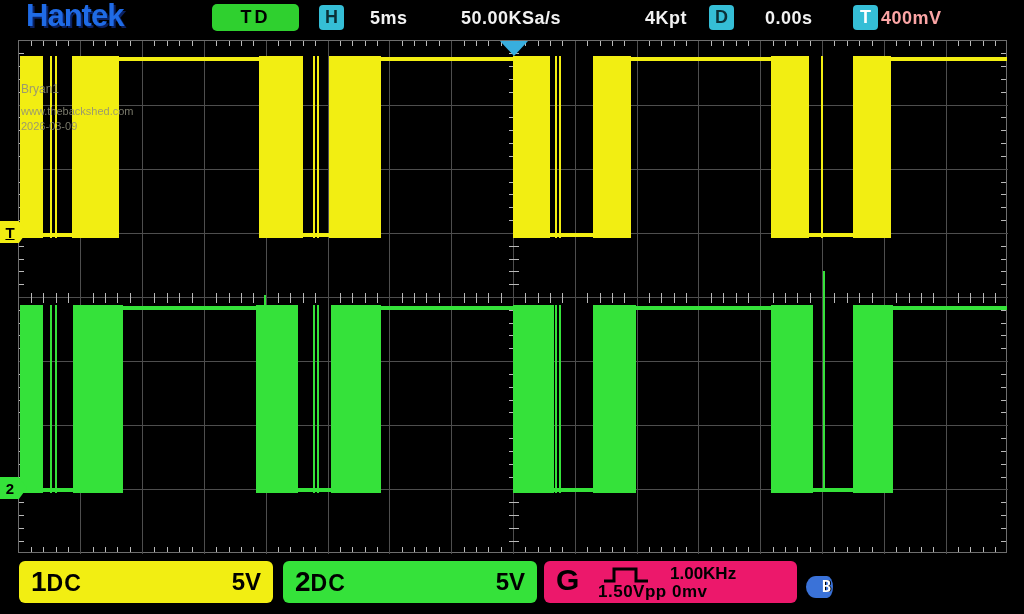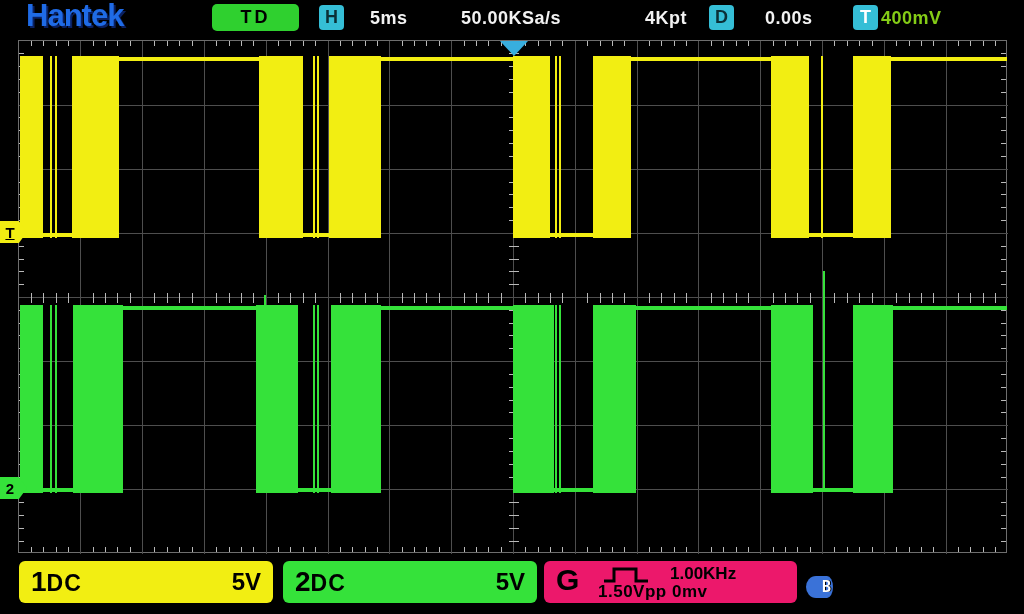--- a/index.html
+++ b/index.html
@@ -22,21 +22,21 @@
     position:absolute; top:5px; width:25px; height:25px; background:#35bed6;
     border-radius:4px; color:#043; font-weight:bold; font-size:18px;
     display:flex; align-items:center; justify-content:center;
   }
   .cyan-box.dark { color:#0b2f36; }
   .cyan-box.light { color:#fff; }
   .hdr-text {
     position:absolute; top:8px; color:#f2f2f2; font-weight:bold; font-size:18px;
     letter-spacing:0.5px; white-space:nowrap;
   }
-  .hdr-text.yellow { color:#84cc16; }
+  .hdr-text.yellow { color:#fca5a5; }
   
   #plot {
     position:absolute; left:18px; top:40px; width:989px; height:513px;
     border:1px solid #6e6e6e; background:#000;
   }
   .gridline { position:absolute; background:#4e4e4e; }
   .tick { position:absolute; background:#b9b9b9; }
   .wf { position:absolute; }
   .watermark {
     position:absolute; left:2px; top:42px; z-index:6; color:#8d8d7c;
@@ -95,20 +95,25 @@
     <span class="hdr-text" style="left:370px;">5ms</span>
     <span class="hdr-text" style="left:461px;">50.00KSa/s</span>
     <span class="hdr-text" style="left:645px;">4Kpt</span>
     <span class="cyan-box dark" style="left:709px;">D</span>
     <span class="hdr-text" style="left:765px;">0.00s</span>
     <span class="cyan-box light" style="left:853px;">T</span>
     <span class="hdr-text yellow" style="left:881px;">400mV</span>
   </div>
 
   <div id="plot">
+    <div class="watermark">
+      <div class="wm1">Bryan1</div>
+      <div>www.thebackshed.com</div>
+      <div>2026-03-09</div>
+    </div>
     <div id="trig-pos" style="left: 480.5px; top: 0px;"></div>
   <div class="gridline" style="left: 61.3125px; top: 0px; width: 1px; height: 513px;"></div>
       <div class="gridline" style="left: 123.125px; top: 0px; width: 1px; height: 513px;"></div>
       <div class="gridline" style="left: 184.938px; top: 0px; width: 1px; height: 513px;"></div>
       <div class="gridline" style="left: 246.75px; top: 0px; width: 1px; height: 513px;"></div>
       <div class="gridline" style="left: 308.562px; top: 0px; width: 1px; height: 513px;"></div>
       <div class="gridline" style="left: 370.375px; top: 0px; width: 1px; height: 513px;"></div>
       <div class="gridline" style="left: 432.188px; top: 0px; width: 1px; height: 513px;"></div>
       <div class="gridline" style="left: 494px; top: 0px; width: 1px; height: 513px;"></div>
       <div class="gridline" style="left: 555.812px; top: 0px; width: 1px; height: 513px;"></div>

